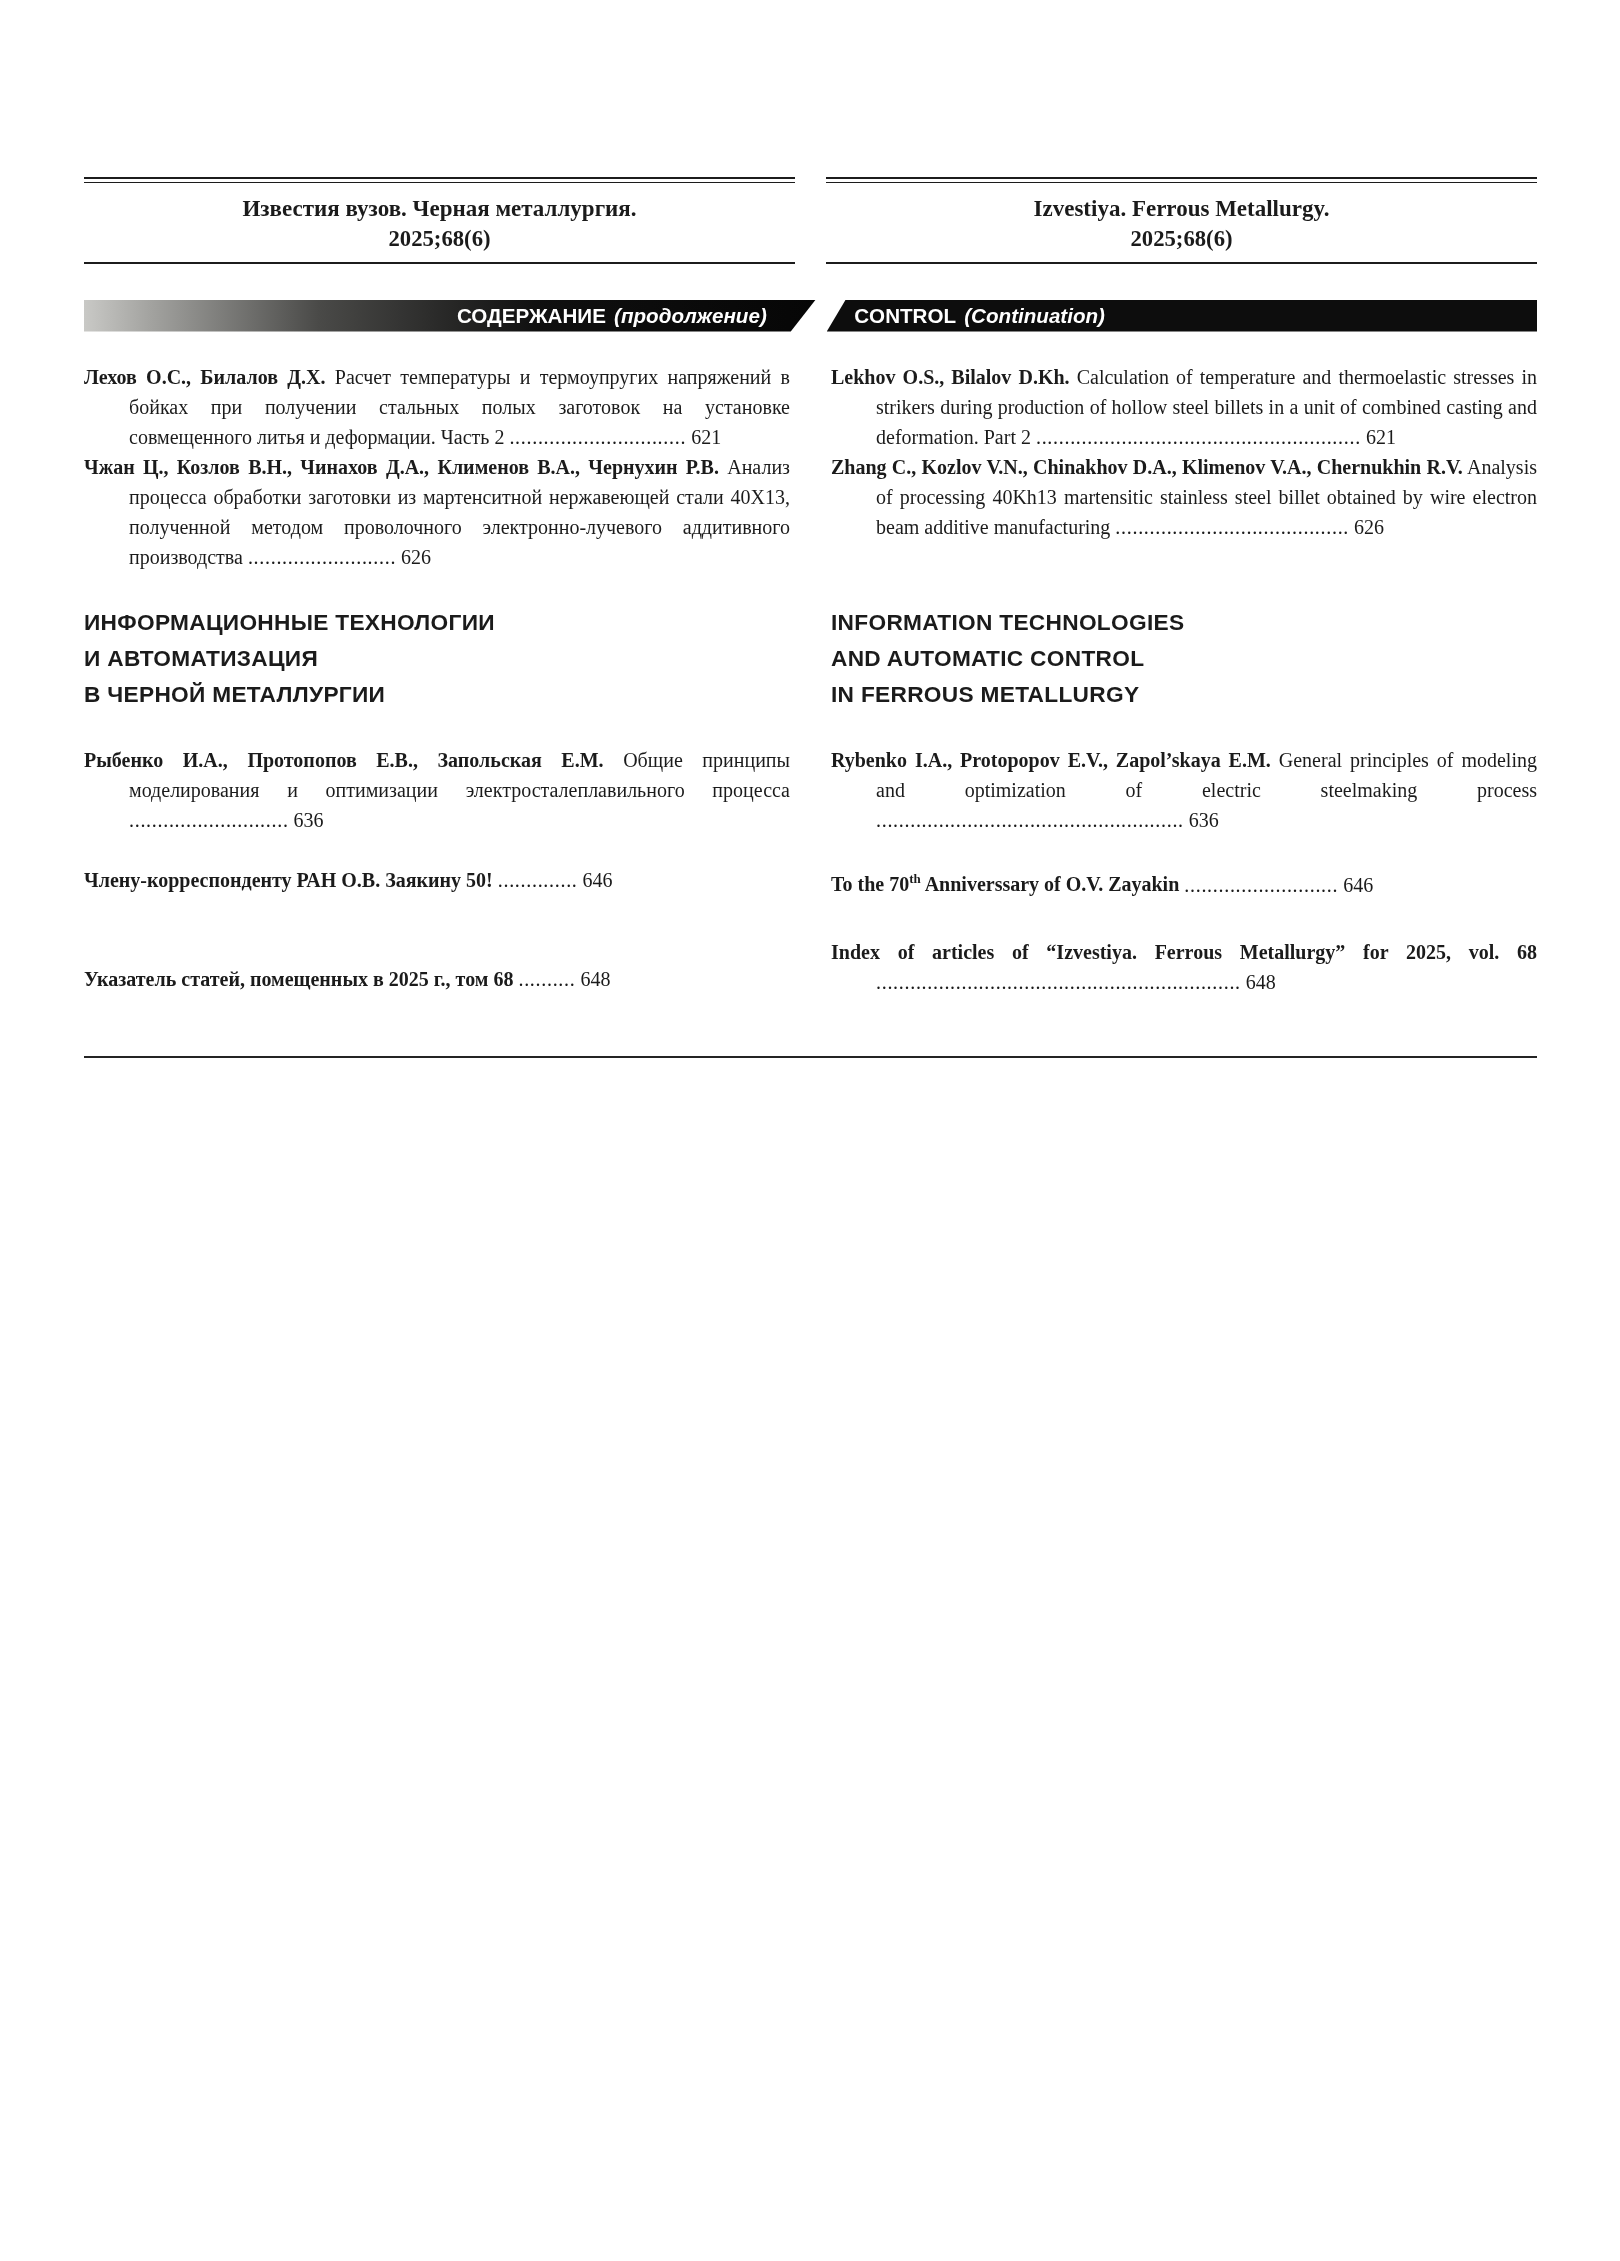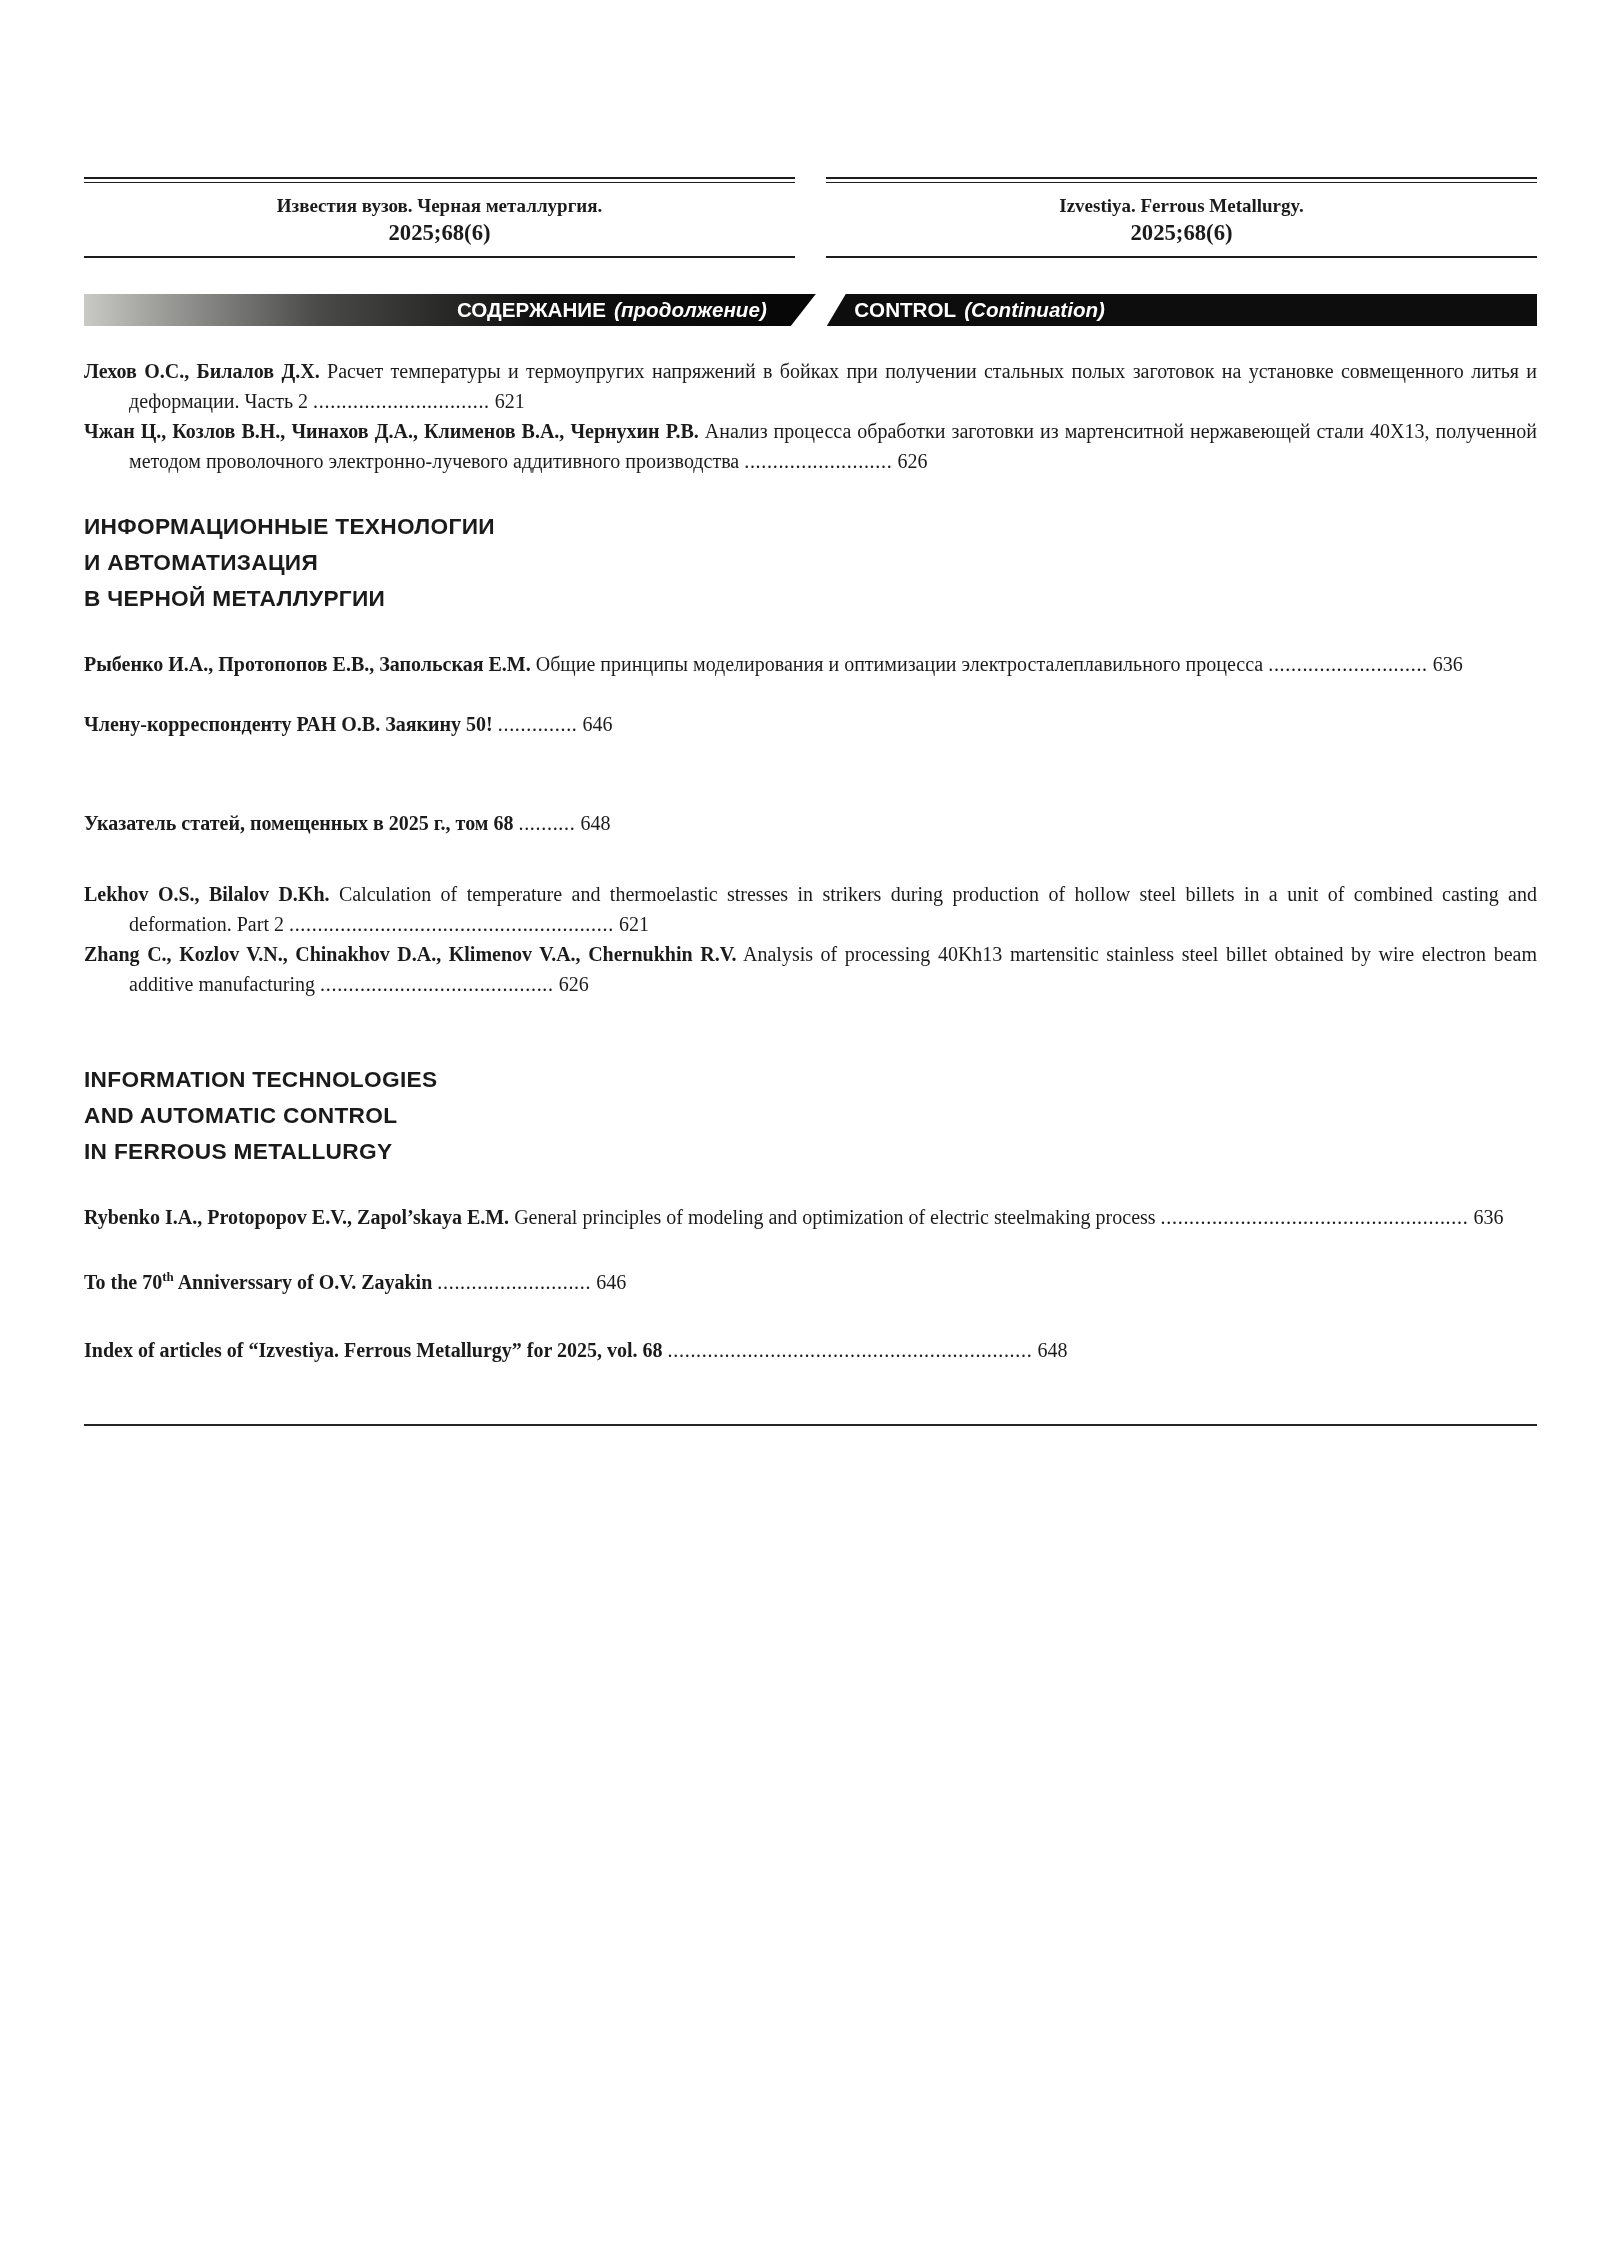--- a/index.html
+++ b/index.html
@@ -30,21 +30,21 @@
     text-align: center;
   }
   .rule-double {
     box-sizing: border-box;
     height: 6.2px;
     border-top: 2.7px solid #1c1c1c;
     border-bottom: 1.4px solid #1c1c1c;
   }
   .header-title {
     font-weight: bold;
-    font-size: 19px;
+    font-size: 23px;
     line-height: 1.35;
     margin-top: 9.6px;
   }
   .header-issue {
     font-weight: bold;
     font-size: 22.7px;
     line-height: 1.3;
   }
   .rule-single {
     height: 0;
@@ -81,21 +81,20 @@
   .bar-right {
     background: #0d0d0d;
     padding-left: 27.5px;
     clip-path: polygon(19px 0, 100% 0, 100% 100%, 0 100%);
   }
   
   .columns {
     display: flex;
     gap: 41px;
     margin-top: 30px;
-    flex-direction: column;
   }
   .col {
     flex: 1;
     font-size: 20px;
     line-height: 30px;
     text-align: justify;
   }
   .entry {
     margin: 0;
     padding-left: 45px;

